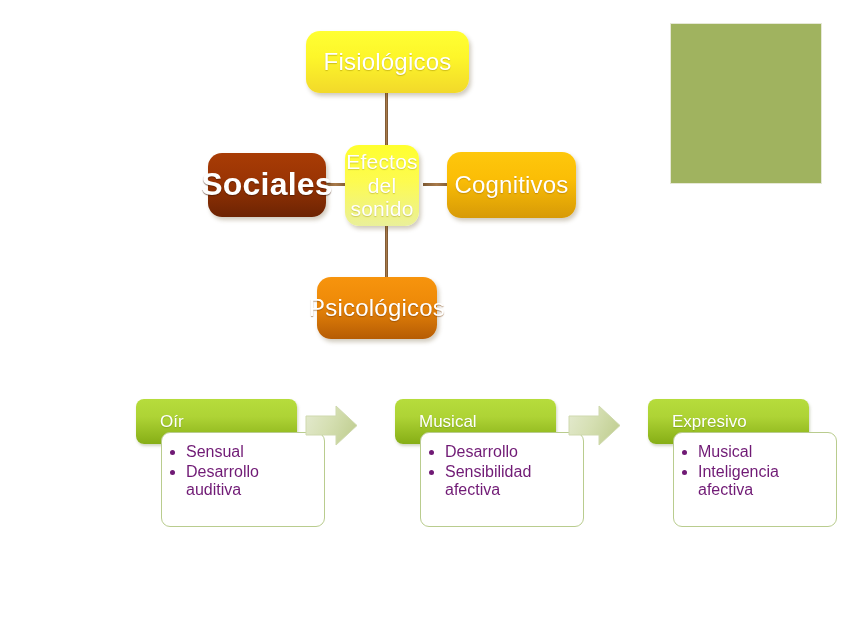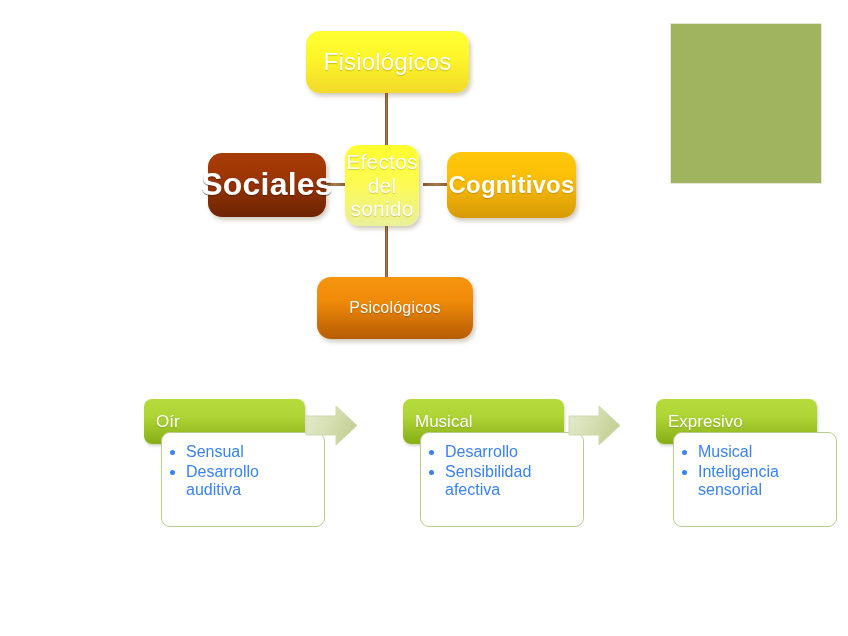--- a/index.html
+++ b/index.html
@@ -55,26 +55,25 @@
     background: linear-gradient(to bottom, #a83c05 0%, #9c3504 38%, #6d2403 100%);
     text-shadow: 0 1px 1px rgba(60,20,0,0.6);
     font-weight: bold;
   }
   .node-cognitivos {
     left: 447px; top: 152px;
     width: 129px; height: 66px;
     font-size: 24px;
     background: linear-gradient(to bottom, #fec70c 0%, #fbbe06 40%, #d79a07 100%);
     text-shadow: 0 1px 1px rgba(150,100,0,0.45);
-    font-weight: bold;
   }
   .node-psicologicos {
     left: 317px; top: 277px;
-    width: 156px; height: 62px;
-    font-size: 16px;
+    width: 120px; height: 62px;
+    font-size: 24px;
     background: linear-gradient(to bottom, #f7940d 0%, #ef8b09 38%, #b65c04 100%);
     text-shadow: 0 1px 1px rgba(120,60,0,0.5);
   }
   .node-center {
     left: 345px; top: 145px;
     width: 74px; height: 81px;
     font-size: 21px;
     border-radius: 14px;
     background: linear-gradient(to bottom, #ffff2e 0%, #fdfb50 45%, #eaf09a 100%);
     text-shadow: 0 1px 1px rgba(170,160,40,0.5);
@@ -106,50 +105,50 @@
   
   .flow {
     position: absolute;
     left: 0; top: 0;
     width: 848px; height: 636px;
   }
   .stage { position: absolute; }
 
   .stage-header {
     position: absolute;
-    left: 8px; top: 0;
+    left: 0; top: 0;
     width: 161px;
     height: 45px;
     border-radius: 8px;
     background: linear-gradient(to bottom, #b6dc3c 0%, #aed335 40%, #86ae16 100%);
     box-shadow: 1px 2px 3px rgba(100,120,50,0.3);
     color: #ffffff;
     font-size: 17px;
     display: flex;
     align-items: center;
-    padding-left: 12px;
+    padding-left: 24px;
     box-sizing: border-box;
     text-shadow: 0 1px 1px rgba(90,120,20,0.35);
   }
   .stage-body {
     position: absolute;
     left: 25px; top: 33px;
     width: 164px;
     height: 95px;
     background: #ffffff;
     border: 1px solid #b9cc8e;
     border-radius: 9px;
     box-sizing: border-box;
     padding: 10px 6px 6px 4px;
   }
   .stage-body ul {
     margin: 0;
     padding: 0 0 0 20px;
     list-style: disc;
-    color: #3b82f6;
+    color: #701a75;
     font-size: 16px;
     line-height: 1.16;
   }
   .stage-body li { margin-bottom: 1px; }
 
   .flow-arrow {
     position: absolute;
     width: 53px;
     height: 42px;
   }
@@ -250,19 +249,19 @@
       </svg>
     </div>
 
     <div class="stage stage-3">
       <div class="stage-header">
         <span>Expresivo</span>
       </div>
       <div class="stage-body">
         <ul>
           <li>Musical</li>
-          <li>Inteligencia sensorial</li>
+          <li>Inteligencia afectiva</li>
         </ul>
       </div>
     </div>
 
   </div>
 </div>
 
 </body></html>

